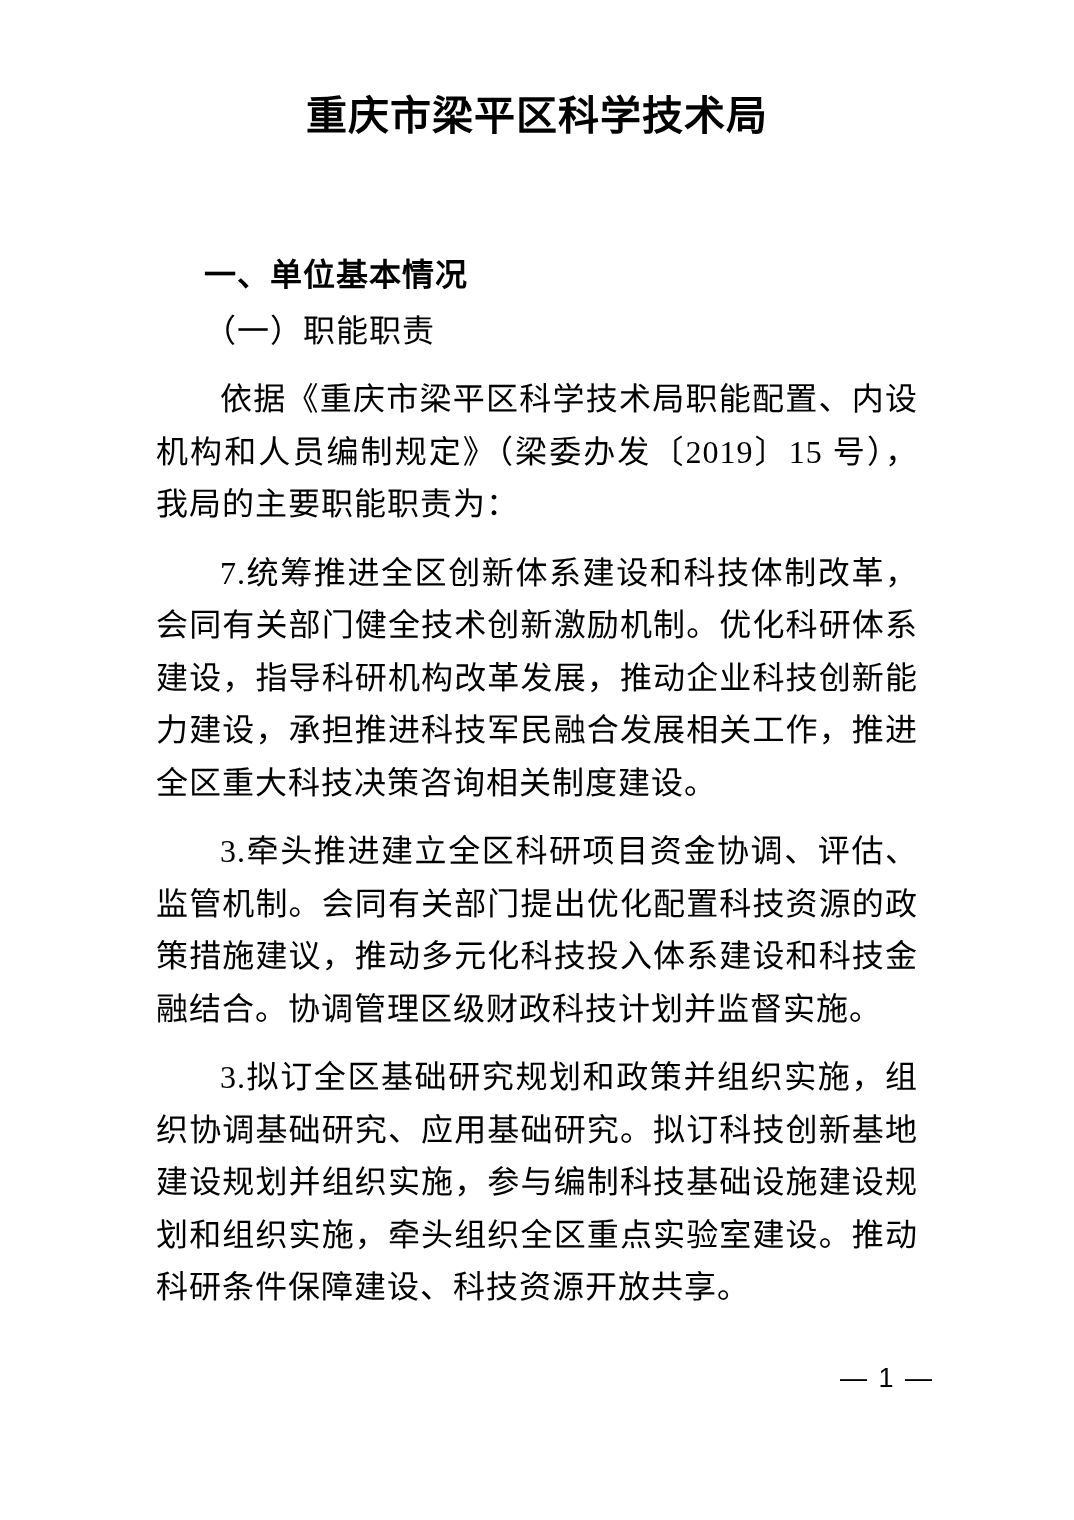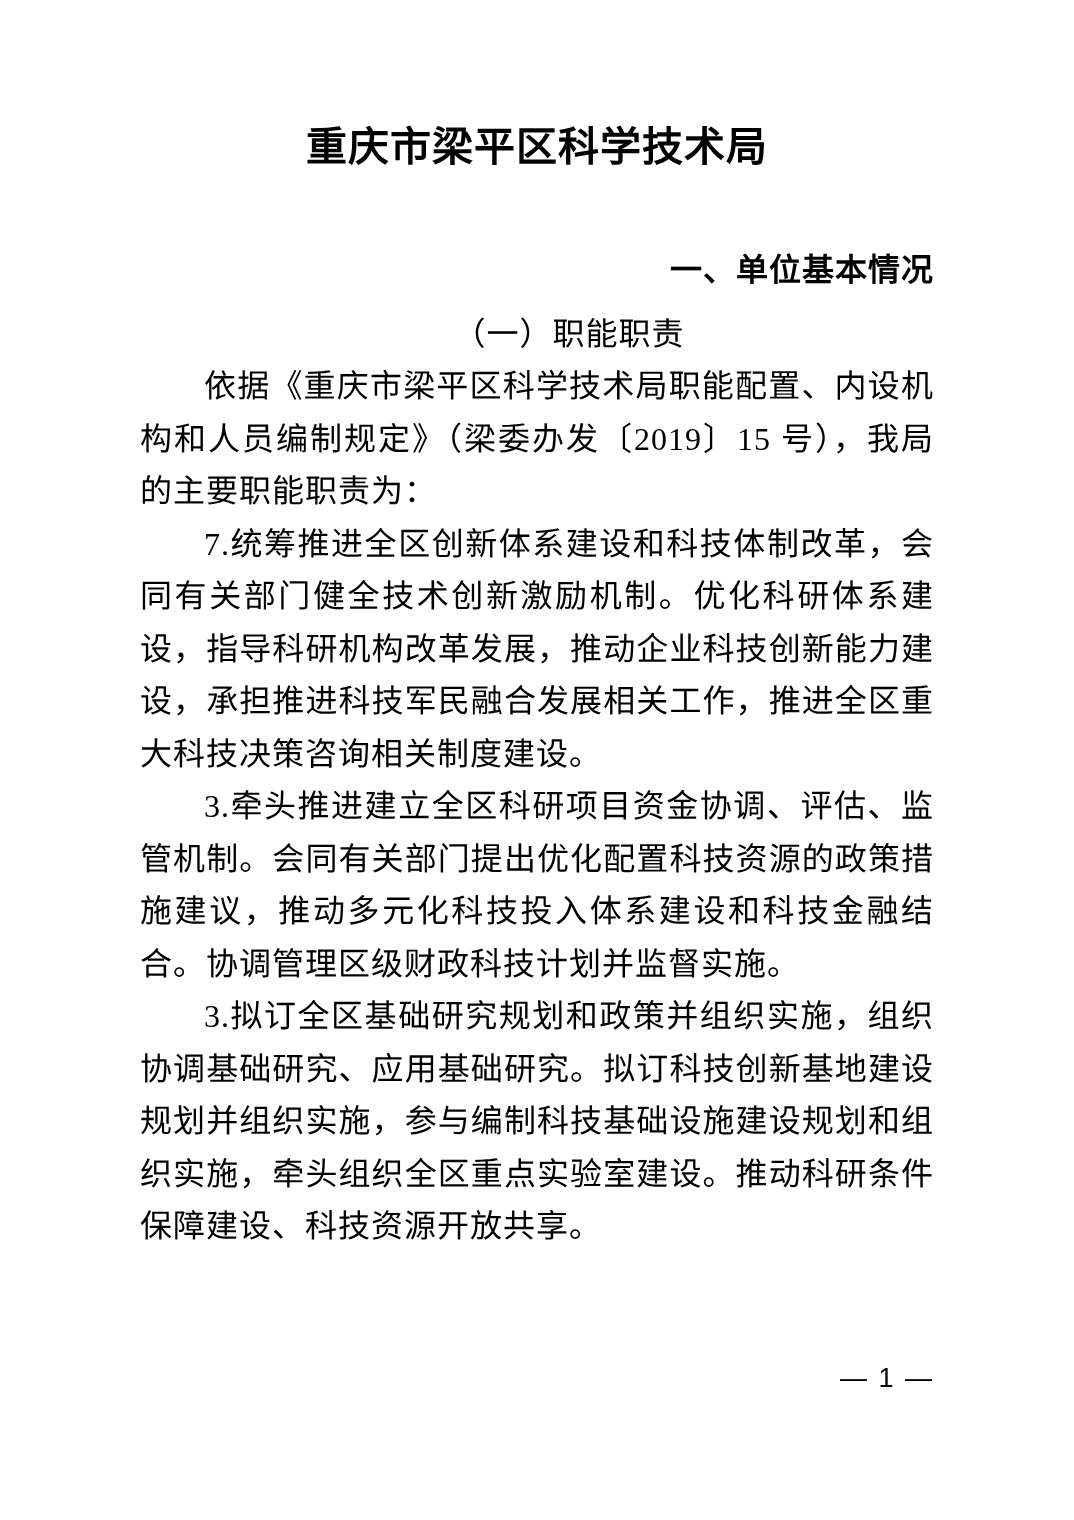--- a/index.html
+++ b/index.html
@@ -11,56 +11,54 @@
     position: relative;
     width: 1074px;
     height: 1520px;
     background: #ffffff;
     overflow: hidden;
     font-family: "Liberation Serif", "DejaVu Serif", serif;
     color: #000000;
     box-sizing: border-box;
   }
   .content {
-    padding: 114px 140px 0 140px;
+    padding: 83px 140px 0 140px;
   }
   .doc-title {
     margin: 0;
     text-align: center;
     font-size: 41px;
     font-weight: bold;
     line-height: 66px;
     letter-spacing: 1px;
     font-family: "Liberation Serif", "DejaVu Serif", serif;
   }
   .doc-title .title-line {
     display: block;
   }
   .section-heading {
-    margin: 64px 0 0 0;
+    margin: 100px 0 0 0;
     font-size: 32px;
     font-weight: bold;
     line-height: 52px;
     text-indent: 2em;
     font-family: "Liberation Sans", "DejaVu Sans", sans-serif;
     letter-spacing: 1px;
-    text-align: right;
   }
   .subsection-heading {
-    margin: 12px 0 0 0;
+    margin: 4px 0 0 0;
     font-size: 32px;
     font-weight: normal;
     line-height: 52px;
     text-indent: 2em;
     letter-spacing: 1px;
     font-family: "Liberation Serif", "DejaVu Serif", serif;
-    text-align: center;
   }
   .body-text p {
-    margin: 0;
+    margin: 16px;
     font-size: 32px;
     line-height: 52.5px;
     letter-spacing: 1px;
     text-indent: 2em;
     text-align: justify;
     font-family: "Liberation Serif", "DejaVu Serif", serif;
   }
   .page-number {
     position: absolute;
     top: 1360px;

